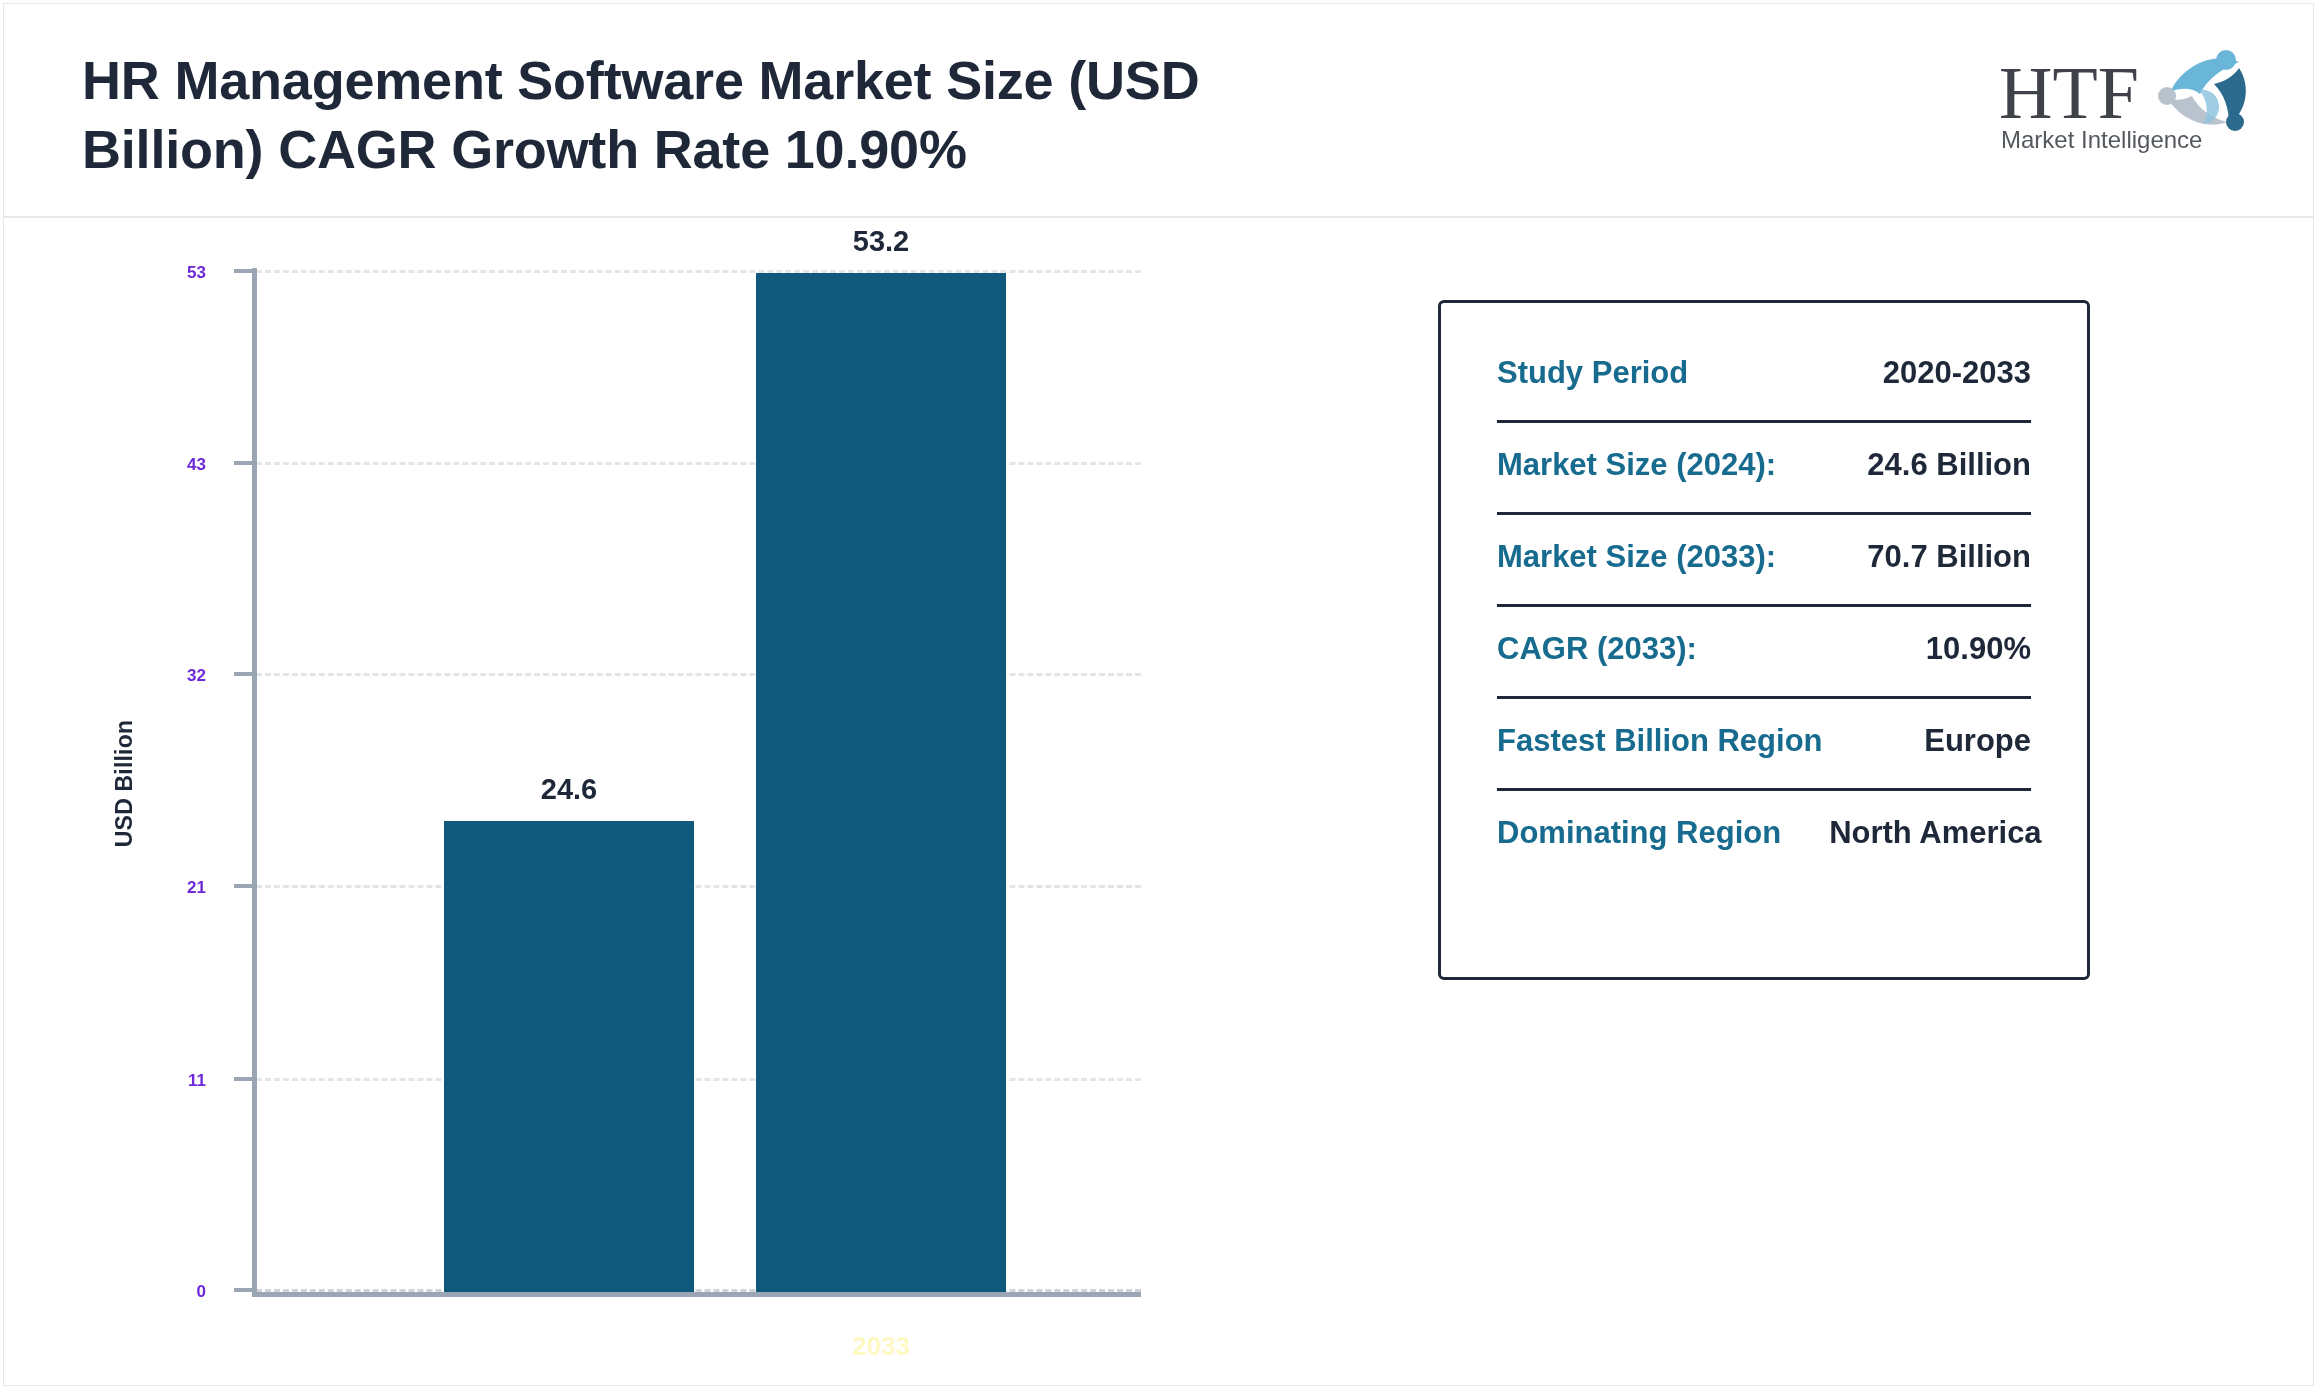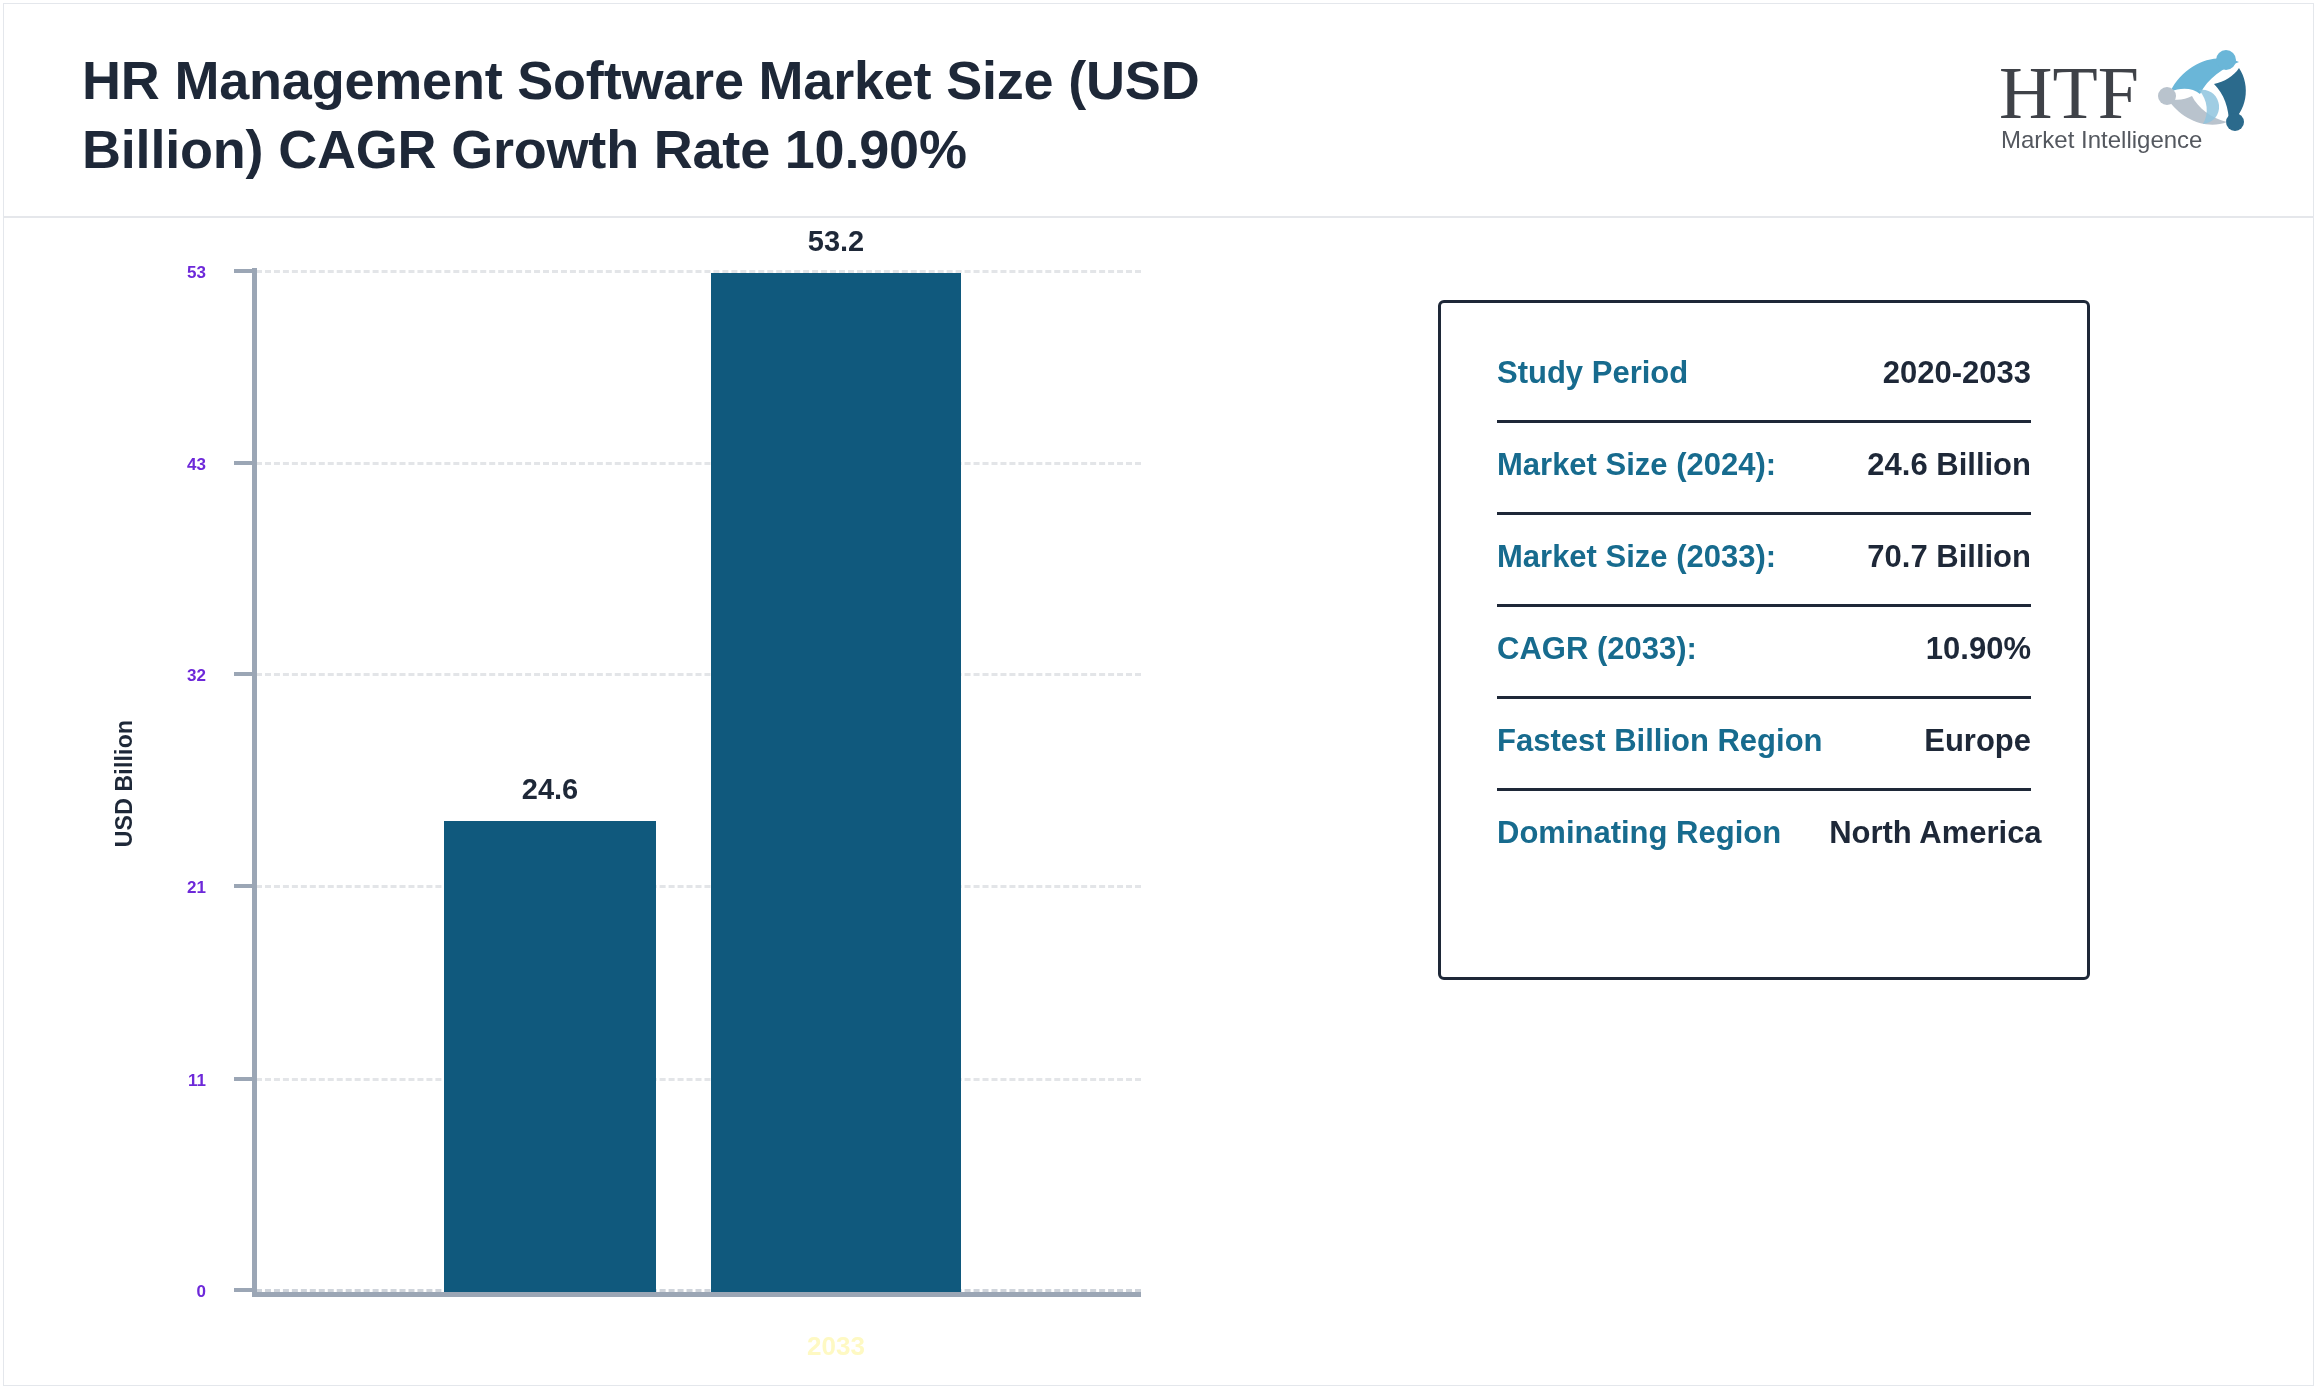--- a/index.html
+++ b/index.html
@@ -268,26 +268,26 @@
         <div class="tick-mark" style="bottom:616px;">
           <span class="tick-label">32</span>
         </div>
         <div class="tick-mark" style="bottom:827px;">
           <span class="tick-label">43</span>
         </div>
         <div class="tick-mark" style="bottom:1019px;">
           <span class="tick-label">53</span>
         </div>
 
-        <div class="bar" style="left:188px; width:212px; height:471px;">
+        <div class="bar" style="left:188px; width:250px; height:471px;">
           <span class="bar-value" style="top:-48px;">24.6</span>
 
         </div>
 
-        <div class="bar" style="left:455px; width:250px; height:1019px;">
+        <div class="bar" style="left:500px; width:250px; height:1019px;">
           <span class="bar-value" style="top:-48px;">53.2</span>
           <span class="cat-label">2033</span>
         </div>
 
       </div>
     </div>
   </div>
 
   <div class="info-card">
     <div class="card-rows">

